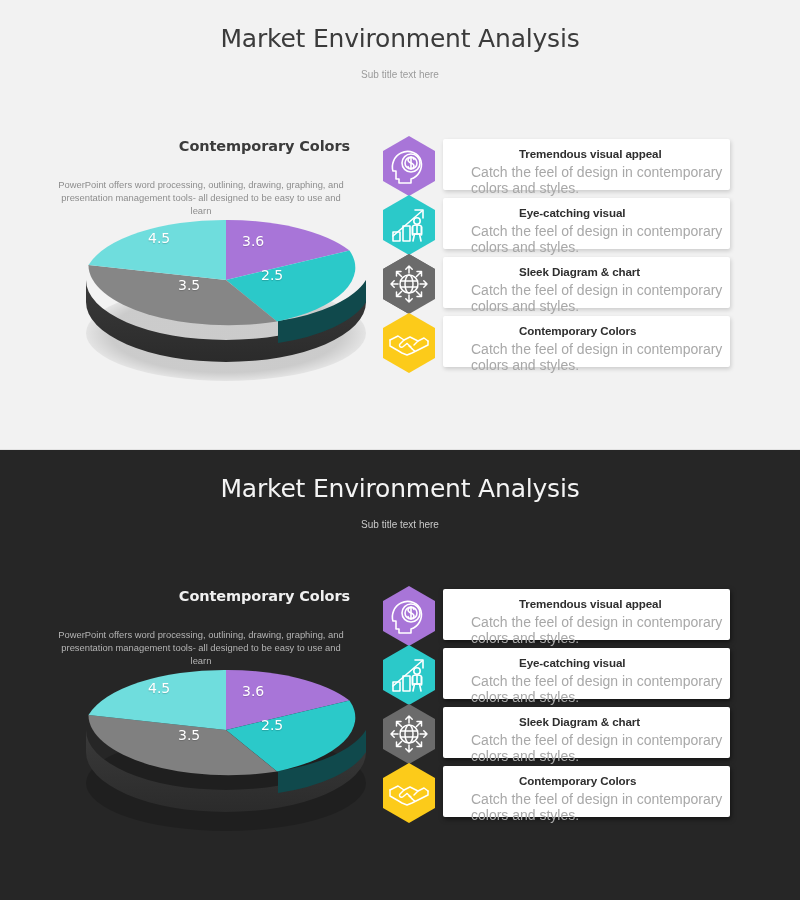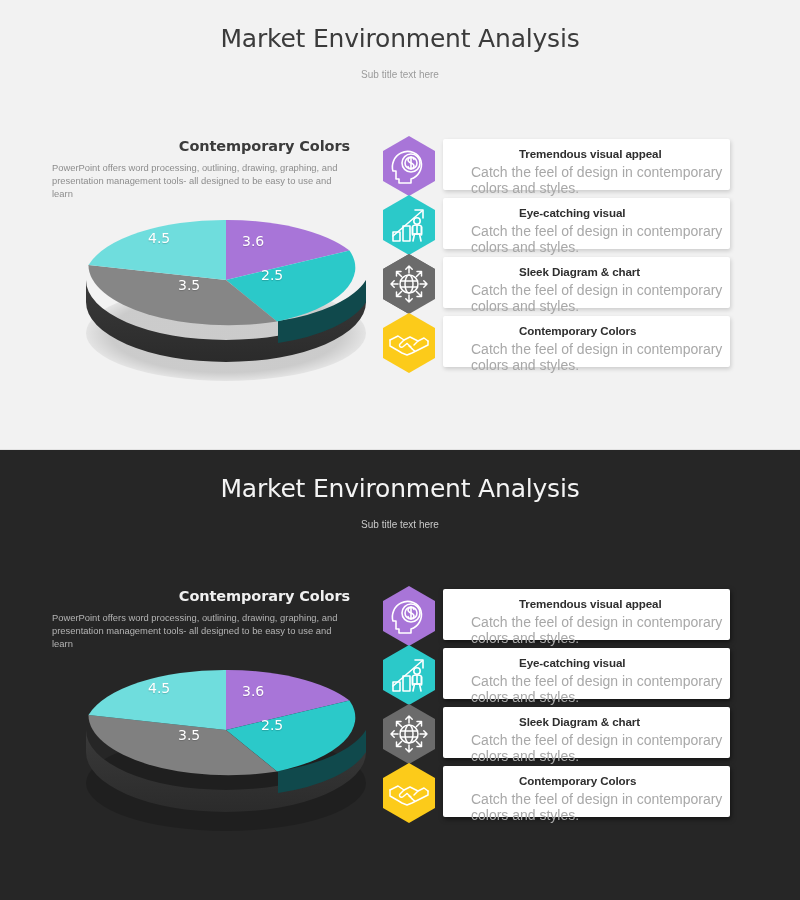--- a/index.html
+++ b/index.html
@@ -27,21 +27,21 @@
 
   
   .leftcol{position:absolute;left:40px;top:138px;width:310px;}
   .leftcol .lt{
     text-align:right;font-size:14.5px;font-weight:700;letter-spacing:-0.1px;
     font-family:"DejaVu Sans","Liberation Sans",sans-serif;
   }
   .slide-light .leftcol .lt{color:#3b3b3b;}
   .slide-dark  .leftcol .lt{color:#f0f0f0;}
   .leftcol .lb{
-    margin-top:7px;text-align:left;font-size:9.4px;line-height:13px;
+    margin-top:24px;text-align:center;font-size:9.4px;line-height:13px;
     padding-left:12px;
   }
   .slide-light .leftcol .lb{color:#8d8d8d;}
   .slide-dark  .leftcol .lb{color:#b4b4b4;}
 
   
   .piewrap{position:absolute;left:78px;top:205px;width:296px;height:185px;}
   .piewrap svg{display:block;}
   .pielabel{
     position:absolute;color:#ffffff;font-size:14px;

